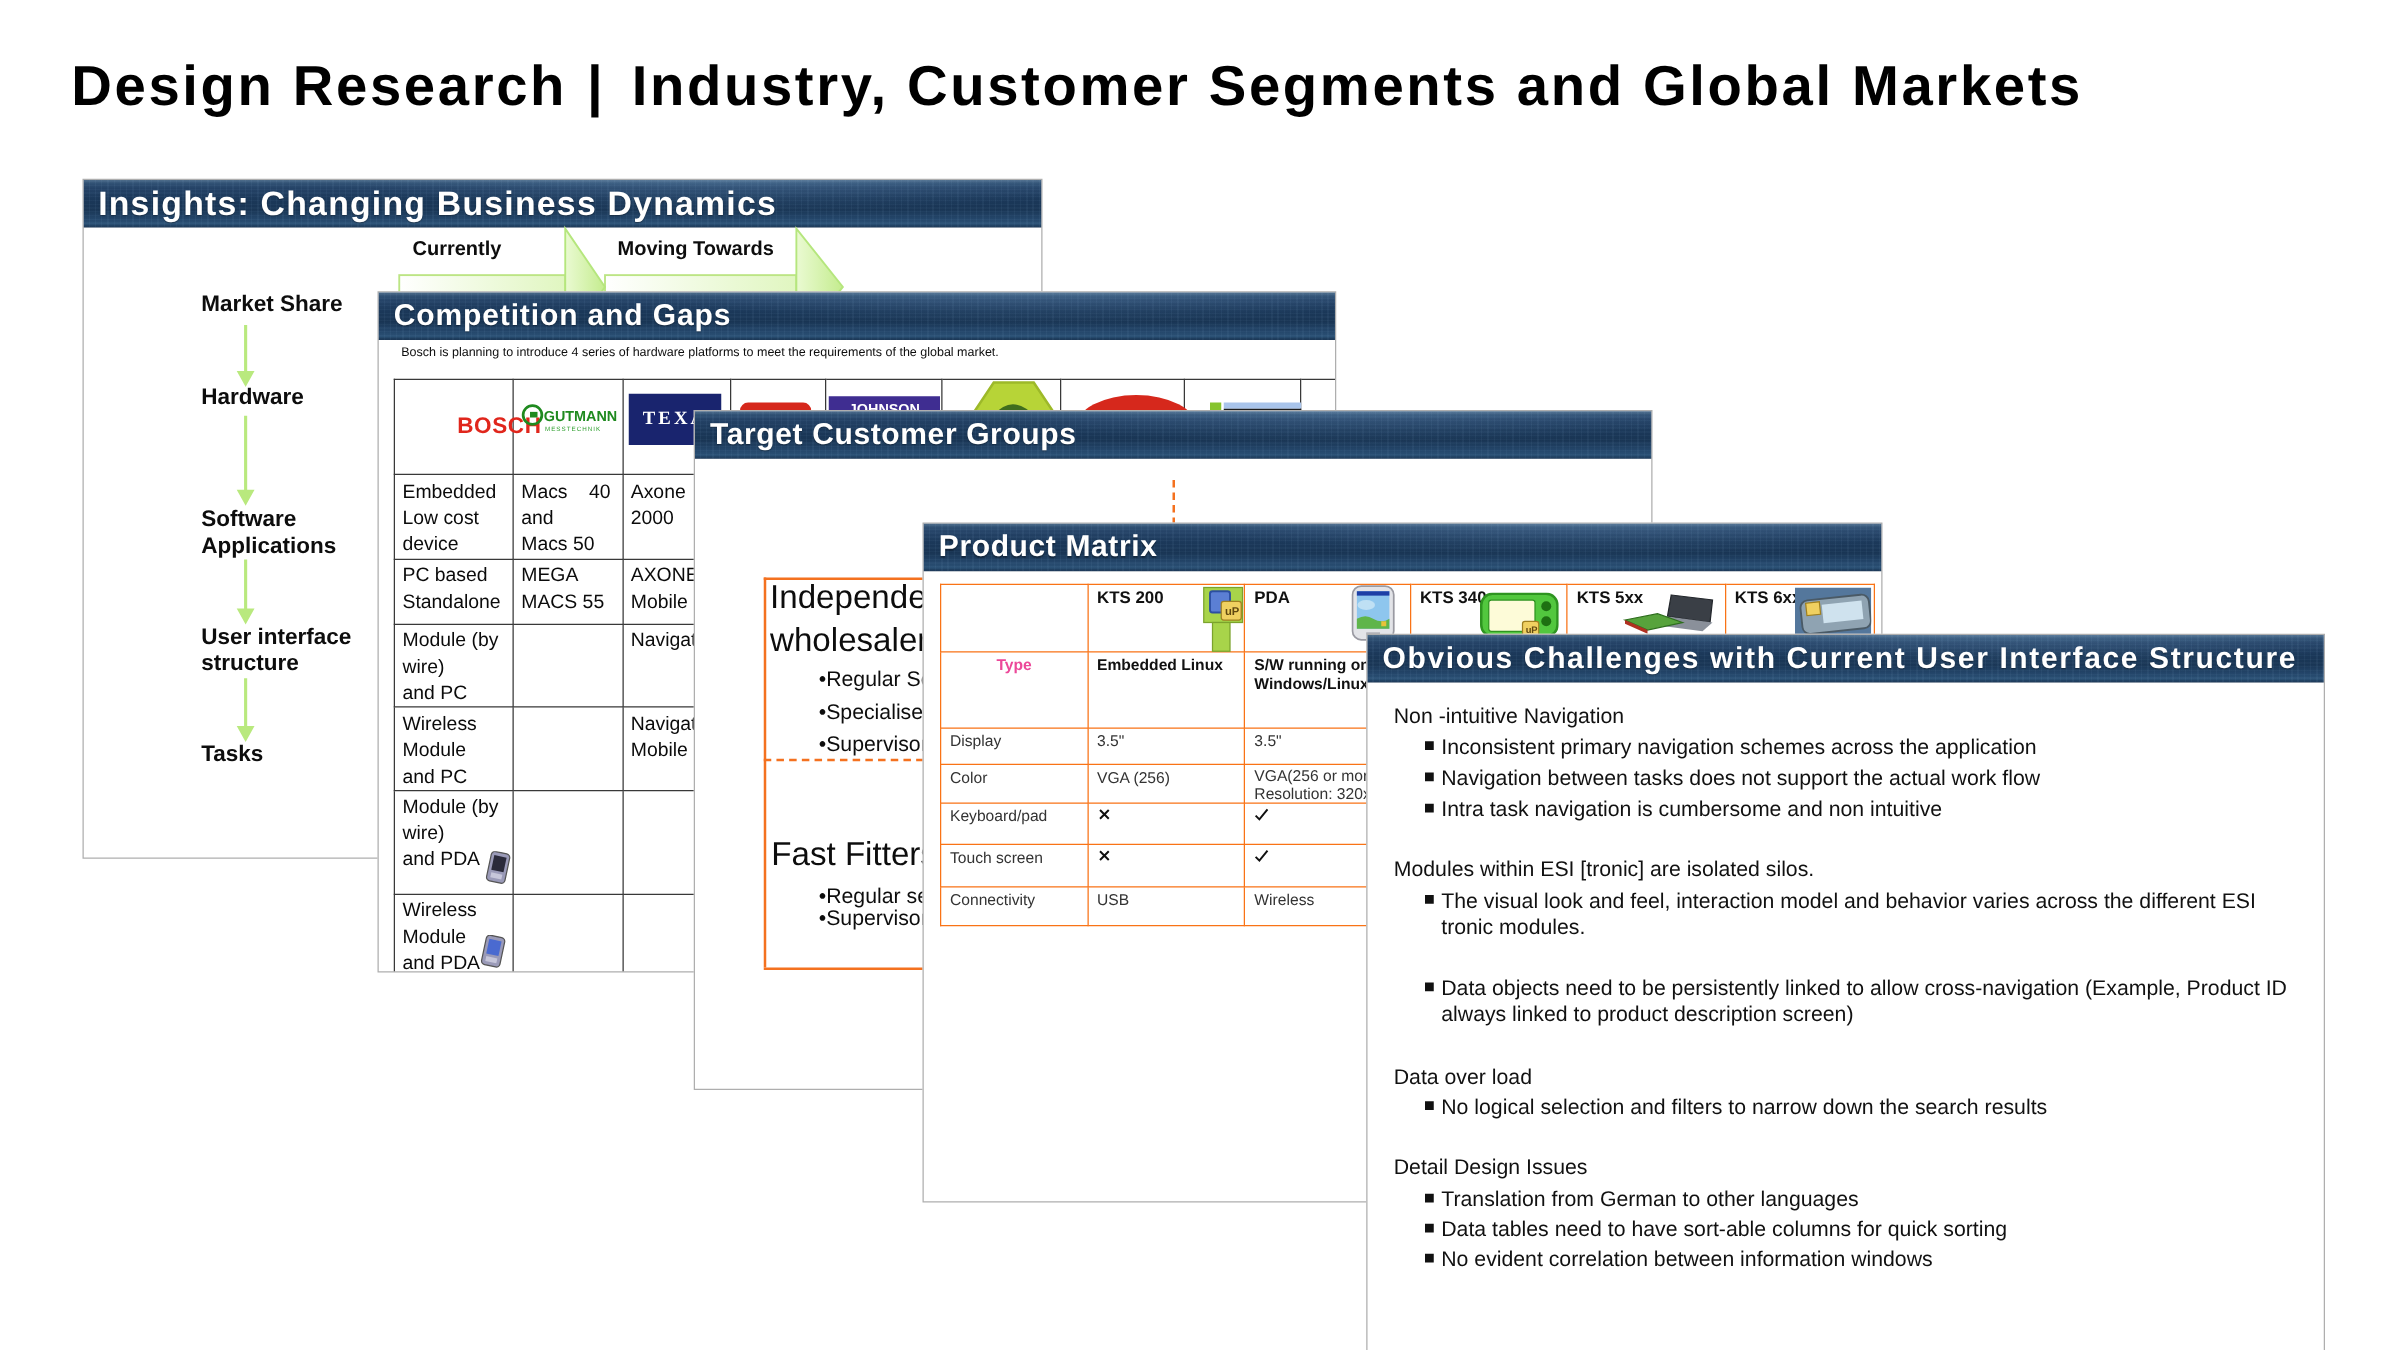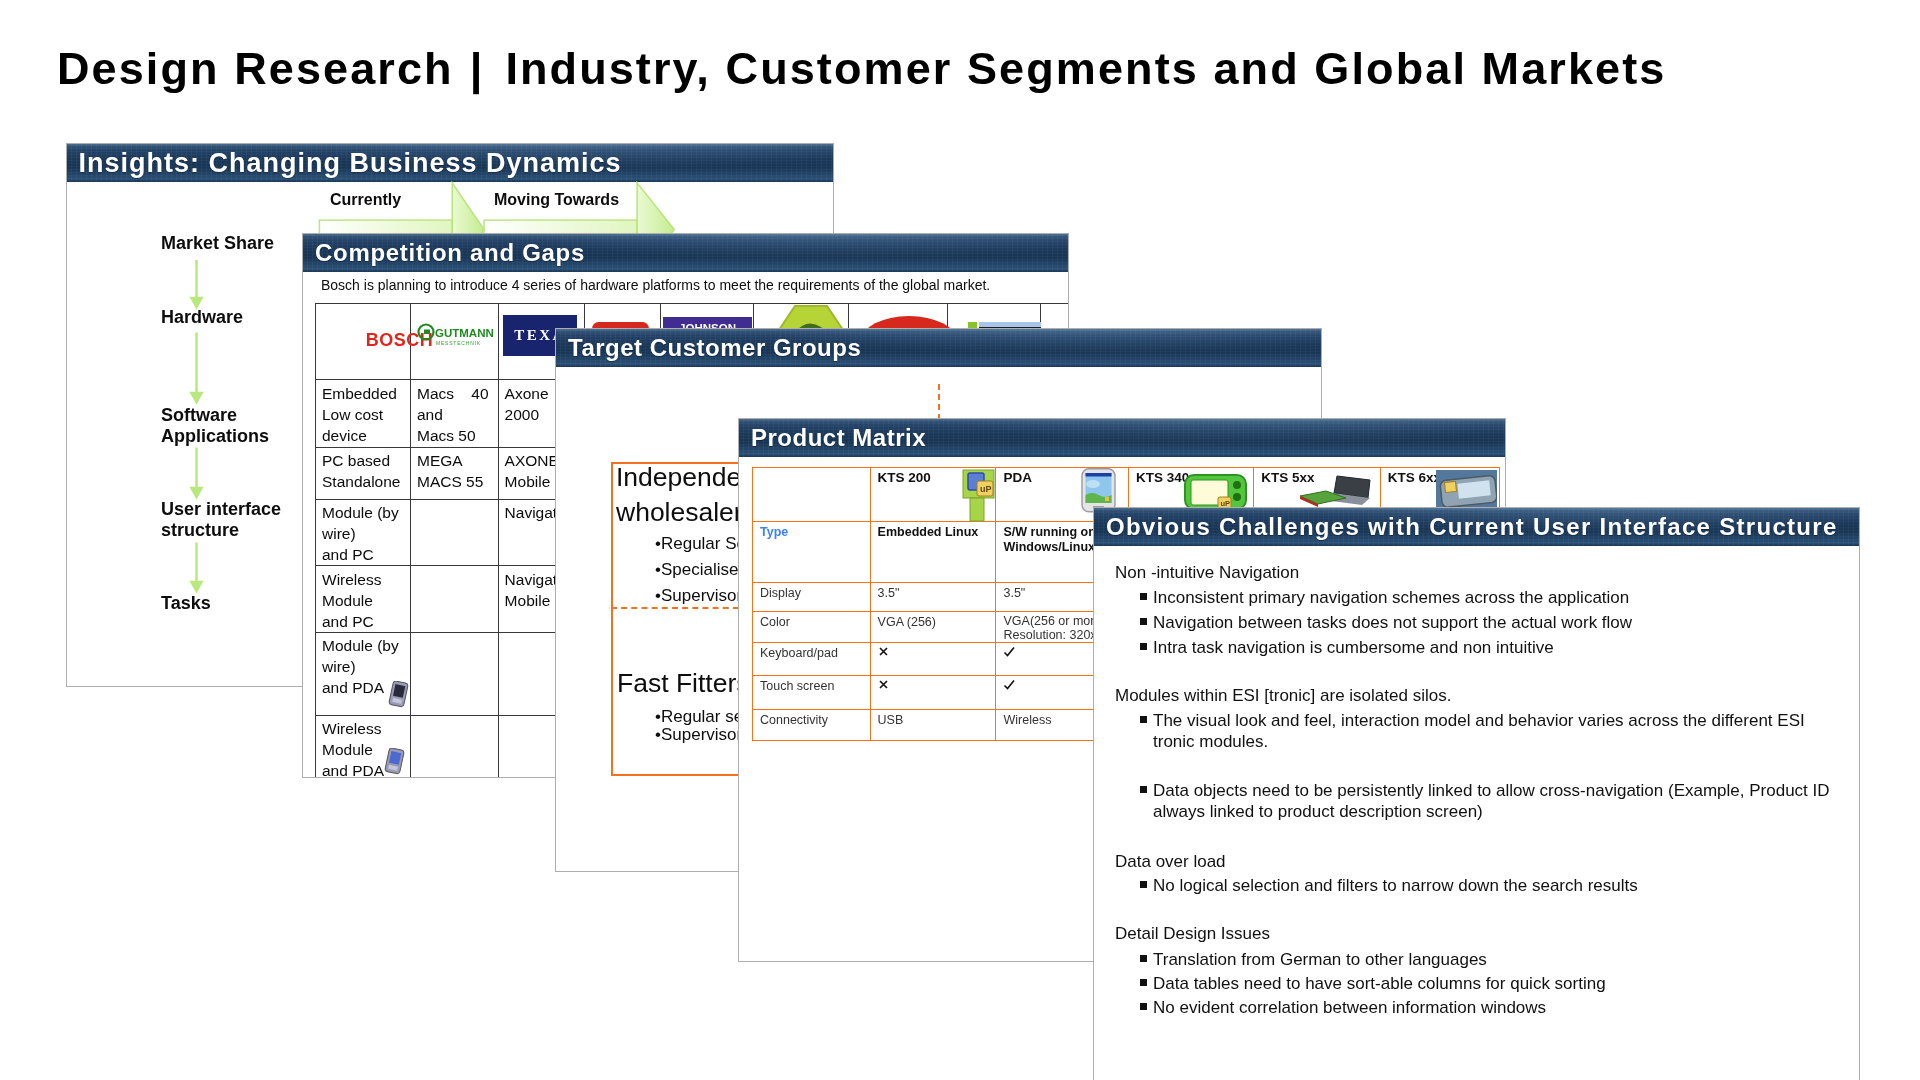--- a/index.html
+++ b/index.html
@@ -65,21 +65,21 @@
   <div class="b" style="left:435px;top:88px;font-size:15px;">Dwindling brand loyalty</div>
   <div class="b" style="left:94px;top:89px;font-size:18px;">Market Share</div>
   <div class="b" style="left:94px;top:163px;font-size:18px;">Hardware</div>
   <div class="b" style="left:94px;top:261px;font-size:18px;line-height:21px;">Software<br>Applications</div>
   <div class="b" style="left:94px;top:355px;font-size:18px;line-height:21px;">User interface<br>structure</div>
   <div class="b" style="left:94px;top:449px;font-size:18px;">Tasks</div>
 </div>
 
 <div class="slide" id="s2" style="left:302px;top:233px;width:767px;height:545px;">
   <div class="hd" style="letter-spacing:0.7px;">Competition and Gaps</div>
-  <div class="r" style="left:18px;top:43px;font-size:14px;">Bosch is planning to introduce 4 series of hardware platforms to meet the requirements of the global market.</div>
+  <div class="r" style="left:18px;top:43px;font-size:10px;">Bosch is planning to introduce 4 series of hardware platforms to meet the requirements of the global market.</div>
   <table class="t2">
     <colgroup>
         <col style="width:95px">
         <col style="width:87.6px">
         <col style="width:86px">
         <col style="width:76.7px">
         <col style="width:93px">
         <col style="width:94.9px">
         <col style="width:99px">
         <col style="width:92.9px">
@@ -238,21 +238,21 @@
     <tbody>
         <tr style="height:54px;">
           <td></td>
           <td style="font-size:13.5px;font-weight:bold;color:#111;">KTS 200</td>
           <td style="font-size:13.5px;font-weight:bold;color:#111;">PDA</td>
           <td style="font-size:13.5px;font-weight:bold;color:#111;">KTS 340</td>
           <td style="font-size:13.5px;font-weight:bold;color:#111;">KTS 5xx</td>
           <td style="font-size:13.5px;font-weight:bold;color:#111;">KTS 6xx</td>
         </tr>
     <tr style="height:61px;">
-          <td style="font-weight:bold;color:#3b82f6;">Type</td>
+          <td style="font-weight:bold;color:#ec4899;text-align:center;">Type</td>
           <td style="font-weight:bold;color:#111;">Embedded Linux</td>
           <td style="font-weight:bold;color:#111;">S/W running on<br>Windows/Linux</td>
           <td></td>
           <td></td>
           <td></td>
         </tr>
     <tr style="height:29px;">
           <td>Display</td>
           <td>3.5"</td>
           <td>3.5"</td>

